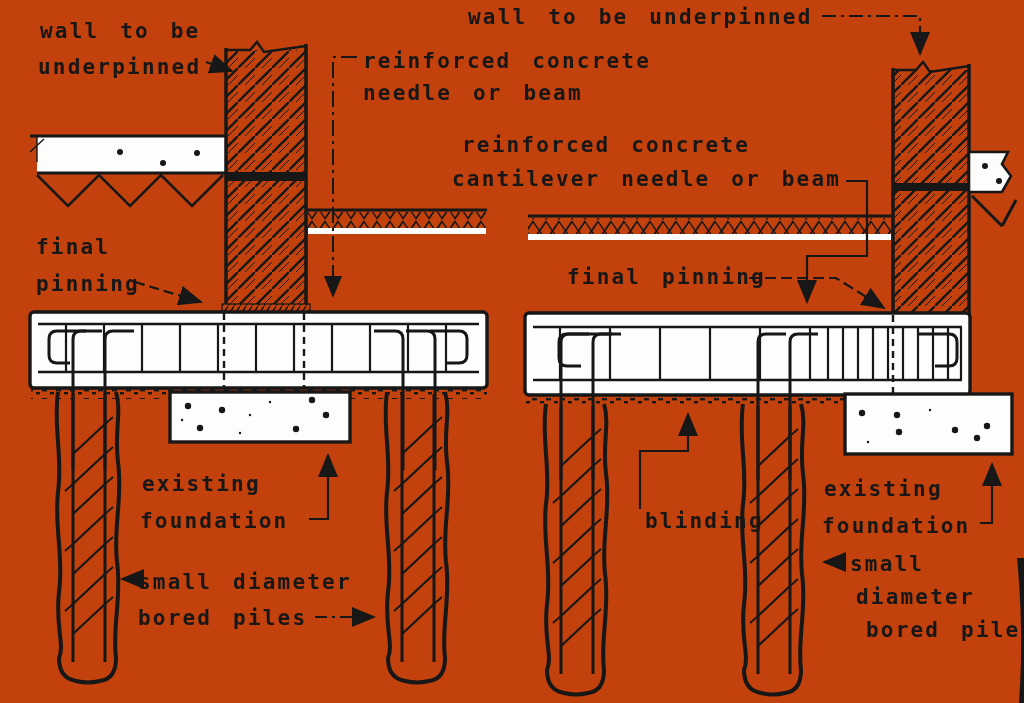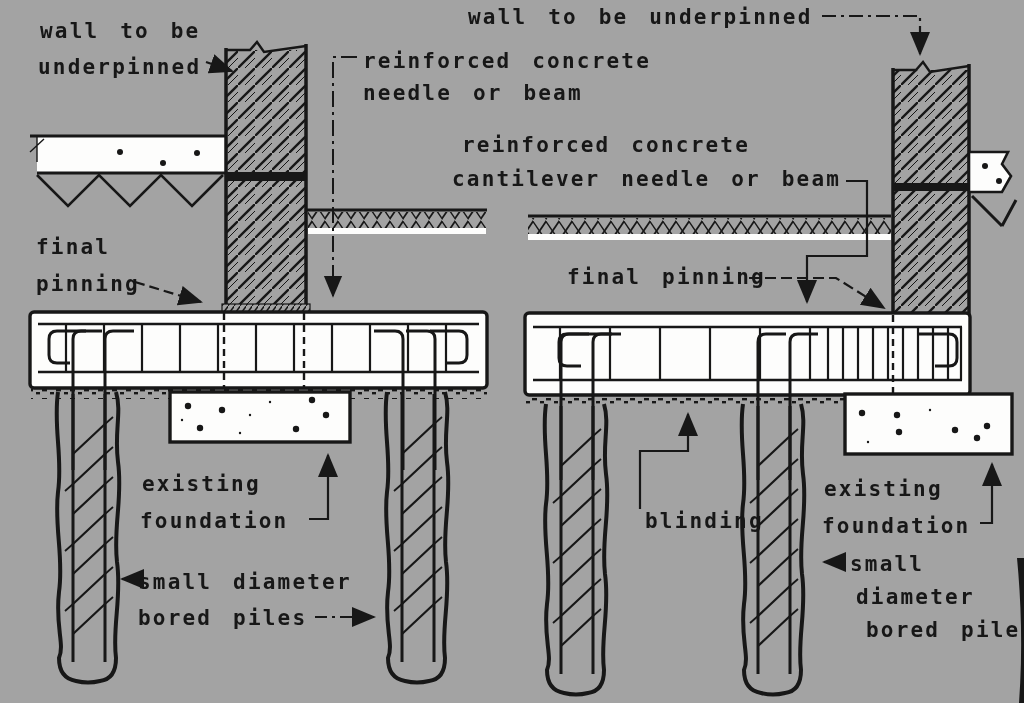--- a/index.html
+++ b/index.html
@@ -1,16 +1,16 @@
 <!DOCTYPE html>
 <html><head>
 <meta charset="utf-8">
 <style>
   html,body{margin:0;padding:0;background:#ffffff;}
-  .page{position:relative;width:1024px;height:703px;background:#a3a3a3;overflow:hidden;}
+  .page{position:relative;width:1024px;height:703px;background:#c2410c;overflow:hidden;}
   svg{display:block;}
   .lbl{font-family:"DejaVu Sans Mono",monospace;font-weight:700;font-size:21px;
        letter-spacing:2.2px;word-spacing:6px;fill:#171717;}
   .ink{stroke:#171717;fill:none;}
 </style>
 </head>
 <body>
 
 <div class="page">
 <svg width="1024" height="703" viewBox="0 0 1024 703">

